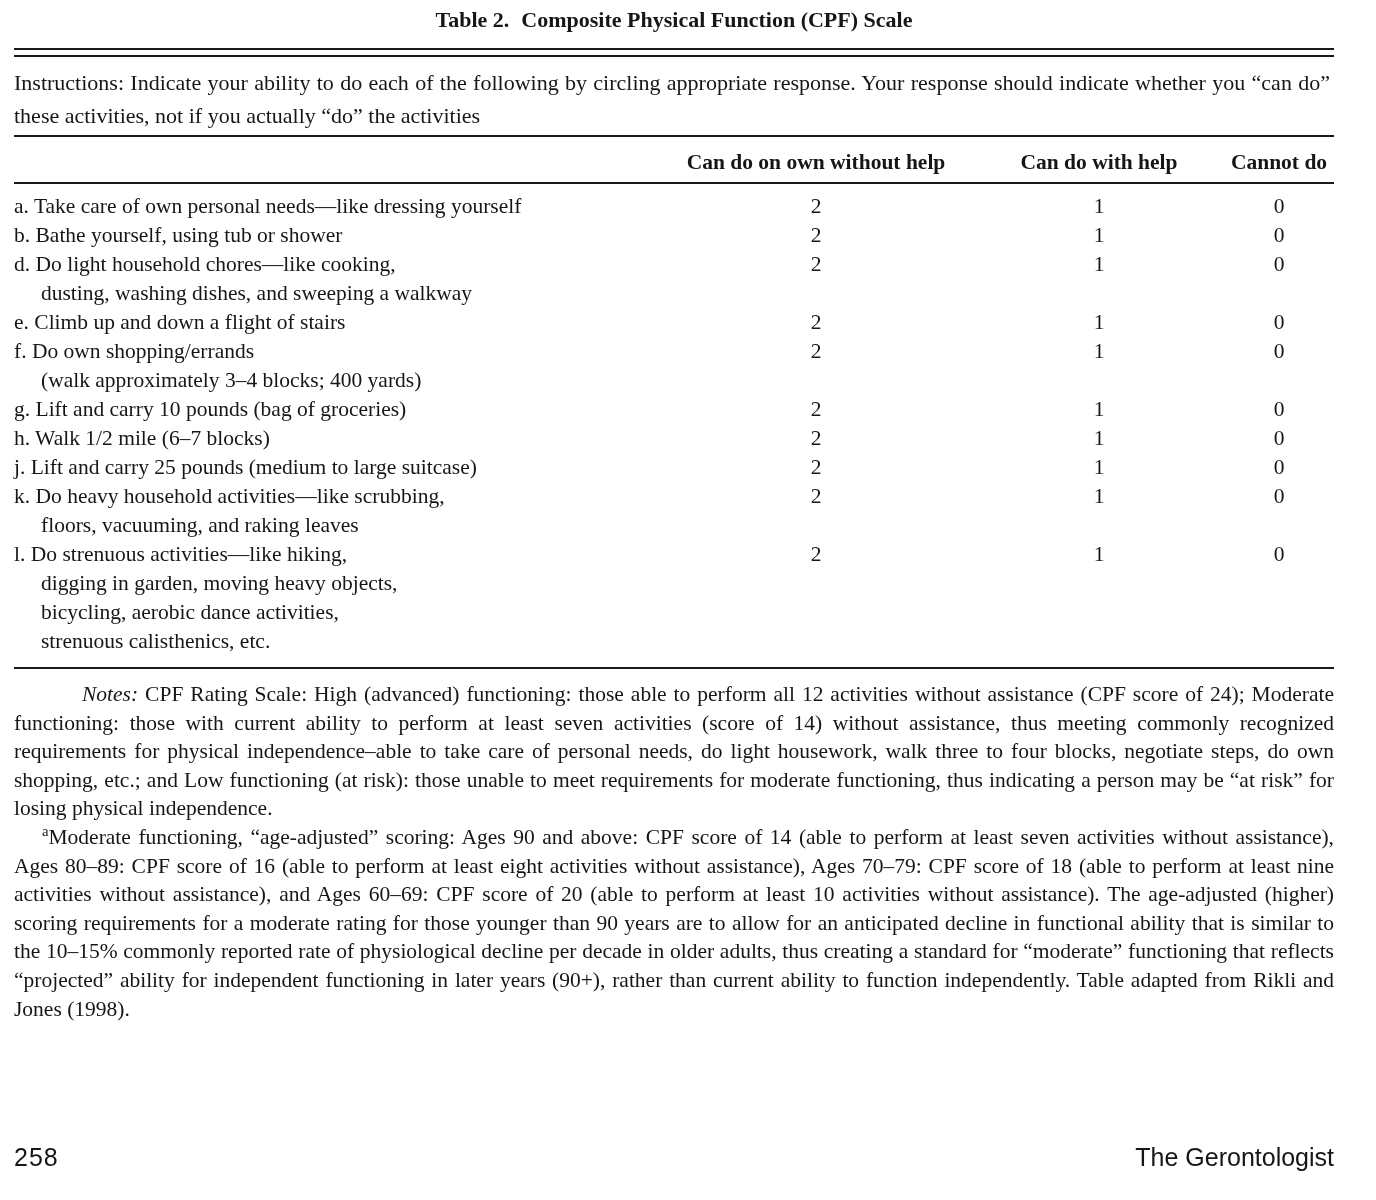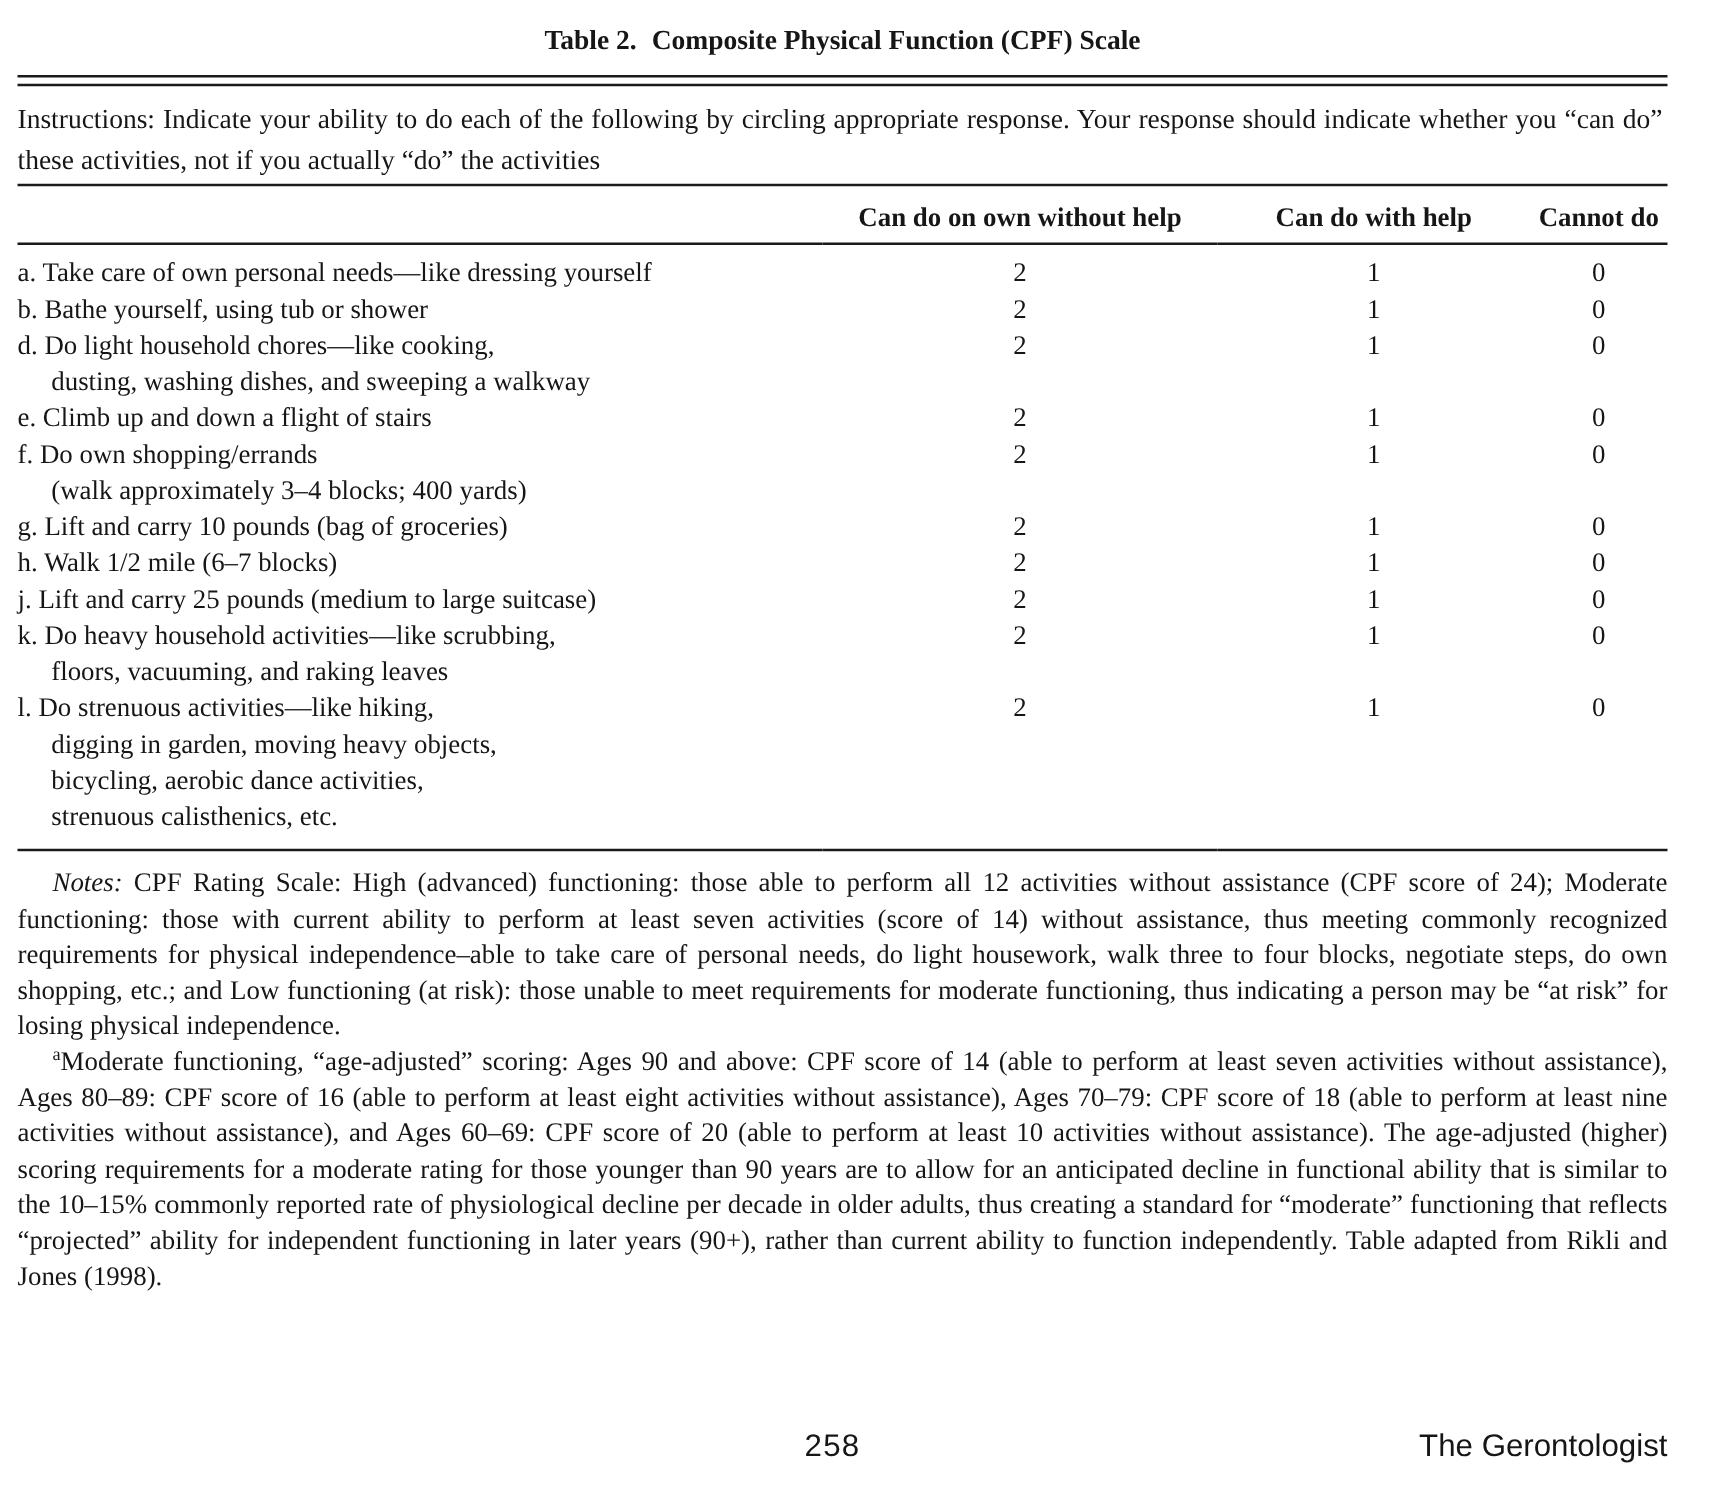--- a/index.html
+++ b/index.html
@@ -4,21 +4,21 @@
 <style>
   html, body { margin: 0; padding: 0; }
   body {
     width: 1376px; height: 1200px;
     background: #ffffff;
     color: #161616;
     font-family: "Liberation Serif", serif;
     position: relative;
     overflow: hidden;
   }
-  .content { position: absolute; left: 14px; top: 12px; width: 1320px; }
+  .content { position: absolute; left: 14px; top: 0; width: 1320px; }
 
   .title { text-align: center; font-weight: bold; font-size: 22px; padding-top: 7px; }
   .title .tlabel { margin-right: 12px; }
 
   .double-rule { margin-top: 15px; height: 5px; border-top: 2px solid #1a1a1a; border-bottom: 2px solid #1a1a1a; }
   .rule { height: 0; border-top: 2px solid #1a1a1a; }
 
   .instructions { margin: 9px 4px 3px 0; font-size: 22px; line-height: 33px; text-align: justify; }
 
   table.cpf { width: 100%; border-collapse: collapse; font-size: 21.5px; border-bottom: 2px solid #1a1a1a; }
@@ -29,26 +29,26 @@
   table.cpf thead th { font-weight: bold; text-align: center; padding: 12px 0 7px 0; border-bottom: 2px solid #1a1a1a; line-height: 26px; }
   table.cpf thead th.act-h { text-align: left; }
   table.cpf td { vertical-align: top; line-height: 29px; padding: 0; }
   table.cpf tbody tr:first-child td { padding-top: 8px; }
   table.cpf tbody tr:last-child td { padding-bottom: 11px; }
   td.num { text-align: center; }
   .cont { padding-left: 27px; }
 
   .notes { margin-top: 11px; font-size: 21.5px; line-height: 28.6px; text-align: justify; }
   .notes p { margin: 0; text-indent: 28px; }
-  .notes .nlabel { font-style: italic; }
+  .notes .nlabel { font-style: italic; margin-left: 40px; }
   .notes sup { font-size: 0.68em; line-height: 0; }
 
   .footer { position: absolute; left: 14px; top: 1143px; width: 1320px; height: 34px;
             font-family: "Liberation Sans", sans-serif; font-size: 25px; }
-  .footer .page-number { position: absolute; left: 0; right: 16px; text-align: center; letter-spacing: 1px; }
+  .footer .page-number { position: absolute; left: 0; right: 16px; letter-spacing: 1px; }
   .footer .journal { position: absolute; right: 0; top: 0; }
 </style>
 </head>
 <body>
 
 <div class="content">
 
   <div class="title">
     <span class="tlabel">Table 2.</span><span>Composite Physical Function (CPF) Scale</span>
   </div>

